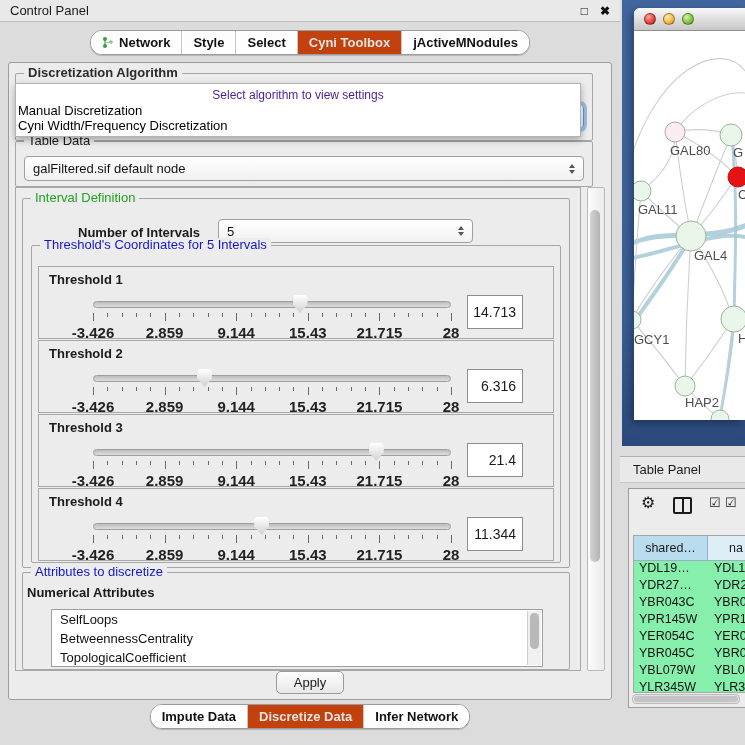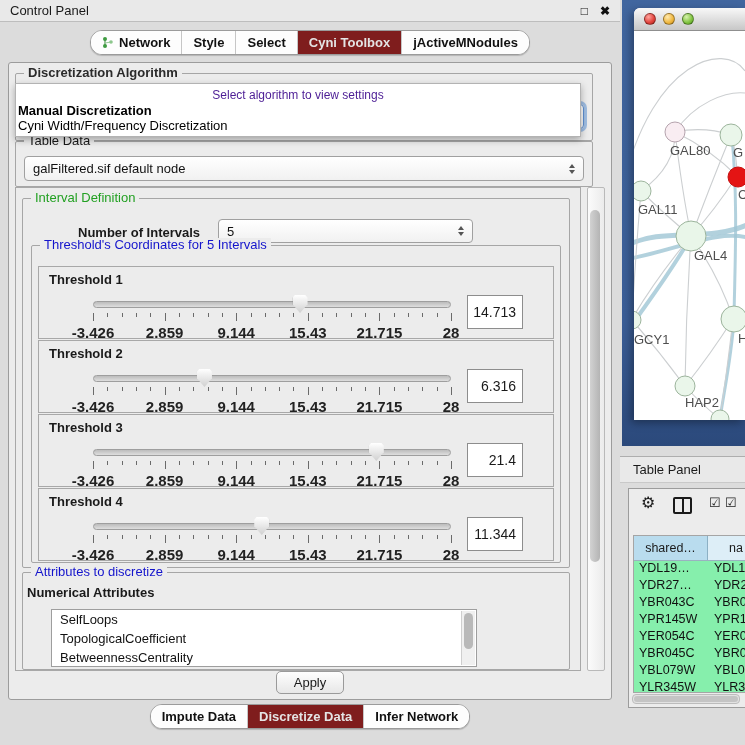--- a/index.html
+++ b/index.html
@@ -11,40 +11,40 @@
             border-bottom:1px solid #bdbdbd;display:flex;align-items:center;padding:0 10px;box-sizing:border-box;
             font-size:13px;}
   .titlebar .spacer{flex:1}
   .win-btn{font-size:12px;font-weight:700;color:#111;margin-left:12px;cursor:default;line-height:1}
   .tabbar{position:absolute;top:30px;left:0;width:620px;display:flex;justify-content:center;z-index:3}
   .seg{display:flex;border:1px solid #9b9b9b;border-radius:12px;overflow:hidden;background:#fdfdfd;
        box-shadow:0 1px 1px rgba(0,0,0,.18)}
   .tab{padding:4px 11px;font-size:13px;font-weight:700;color:#111;background:#fdfdfd;
        border-left:1px solid #c6c6c6;display:flex;align-items:center;gap:5px;white-space:nowrap;cursor:default}
   .tab:first-child{border-left:none}
-  .tab.selected{background:#7f1d1d;color:#e4e4e4}
+  .tab.selected{background:#c2410c;color:#e4e4e4}
   .content{position:absolute;left:8px;top:62px;width:602px;height:636px;background:#ececec;
            border:1px solid #9c9c9c;border-radius:3px;}
   .group{position:absolute;border:1px solid #a6a6a6;border-radius:2px;}
   .glabel{position:absolute;top:-8px;left:8px;background:#ececec;padding:0 4px;font-size:13px;line-height:14px;white-space:nowrap}
   .glabel.bold{font-weight:700;color:#2b2b2b}
   .glabel.green{color:#22a022}
   .glabel.blue{color:#1414cc}
   .combo{position:absolute;background:linear-gradient(#ffffff,#f1f1f1);border:1px solid #a0a0a0;border-radius:4px;
          display:flex;align-items:center;padding:0 8px;box-sizing:border-box;font-size:13px;color:#111;cursor:default}
   .combo .cval{overflow:hidden;white-space:nowrap}
   .stepper{margin-left:auto;display:flex;flex-direction:column;align-items:center;gap:2px}
   .arr-up{width:0;height:0;border-left:3px solid transparent;border-right:3px solid transparent;border-bottom:4px solid #555}
   .arr-dn{width:0;height:0;border-left:3px solid transparent;border-right:3px solid transparent;border-top:4px solid #555}
   .combo.focused{box-shadow:0 0 0 3px rgba(106,157,219,.6);border-color:#5d8fd0}
   .popup{position:absolute;left:6px;top:20px;width:564px;height:52px;background:#fff;border:1px solid #b3b3b3;
          box-shadow:0 3px 7px rgba(0,0,0,.3);z-index:5}
   .popup .ph{font-size:12px;color:#4c1d95;text-align:center;padding-top:4px;height:15px}
   .popup .item{font-size:13px;color:#000;line-height:15px;padding-left:2px;white-space:nowrap}
-  .popup .item.first{font-weight:700}
+  .popup .item.first{font-weight:400}
   .viewport{position:absolute;left:6px;top:124px;width:564px;height:482px;border:1px solid #a8a8a8;
             overflow:hidden;background:#ececec}
   .vscroll{position:absolute;left:578px;top:124px;width:16px;height:482px;border:1px solid #b9b9b9;border-radius:2px;
            background:linear-gradient(90deg,#fbfbfb,#ebebeb)}
   .vthumb{position:absolute;left:2px;top:22px;width:10px;height:352px;border-radius:6px;
           background:linear-gradient(90deg,#d2d2d2,#b4b4b4)}
   .g-interval{left:6px;top:10px;width:546px;height:368px}
   .num-label{position:absolute;left:55px;top:26px;font-size:13px;font-weight:700}
   .num-combo{left:195px;top:20px;width:255px;height:24px}
   .g-coords{left:8px;top:46px;width:528px;height:316px}
@@ -59,21 +59,21 @@
          filter:drop-shadow(0 0 1px #7a7a7a)}
   .ticks{position:absolute;left:0;right:0;top:16px;height:9px}
   .tick{position:absolute;top:0;width:1px;height:4px;background:#6a6a6a}
   .tick.major{height:8px}
   .tscale{position:absolute;left:0;right:0;top:27px;height:11px;font-size:15px;font-weight:700;color:#222}
   .tscale span{position:absolute;transform:translateX(-50%);white-space:nowrap}
   .vbox{position:absolute;right:30px;top:28px;width:56px;height:34px;background:#fff;border:1px solid #8d8d8d;
         font-size:14px;display:flex;align-items:center;justify-content:flex-end;padding-right:6px;box-sizing:border-box}
   .g-attrs{left:6px;top:384px;width:546px;height:96px}
   .attr-sub{position:absolute;left:4px;top:12px;font-size:13px;font-weight:700}
-  .attr-list{position:absolute;left:28px;top:36px;width:426px;height:58px;background:#fff;border:1px solid #9e9e9e;
+  .attr-list{position:absolute;left:28px;top:36px;width:492px;height:58px;background:#fff;border:1px solid #9e9e9e;
              overflow:hidden;box-sizing:border-box}
   .attr-item{font-size:13px;line-height:19px;padding-left:8px;color:#111;white-space:nowrap}
   .lscroll{position:absolute;right:1px;top:1px;bottom:1px;width:13px;background:#f0f0f0;border-left:1px solid #cfcfcf}
   .lthumb{position:absolute;left:2px;top:2px;width:9px;height:36px;border-radius:5px;background:#b9b9b9}
   .apply-btn{position:absolute;left:50%;top:608px;transform:translateX(-50%);width:66px;height:21px;
              background:linear-gradient(#fefefe,#e7e7e7);border:1px solid #9a9a9a;border-radius:5px;
              font-size:13px;font-family:"Liberation Sans",sans-serif;display:flex;align-items:center;justify-content:center;cursor:default}
   .bottombar{position:absolute;top:704px;left:0;width:620px;display:flex;justify-content:center}
   
   .right-col{position:absolute;left:620px;top:0;width:125px;height:745px;background:#dcdcdc}
@@ -381,22 +381,22 @@
       </div>
 
       <div class="group g-attrs">
         <span class="glabel blue">Attributes to discretize</span>
         <span class="attr-sub">Numerical Attributes</span>
         <div class="attr-list" id="attr-list">
           <div class="lscroll">
               <div class="lthumb"></div>
             </div>
         <div class="attr-item">SelfLoops</div>
+            <div class="attr-item">BetweennessCentrality</div>
             <div class="attr-item">TopologicalCoefficient</div>
-            <div class="attr-item">BetweennessCentrality</div>
           </div>
       </div>
     </div>
 
     <div class="vscroll">
       <div class="vthumb"></div>
     </div>
 
     <div class="apply-btn">Apply</div>
   </div>

